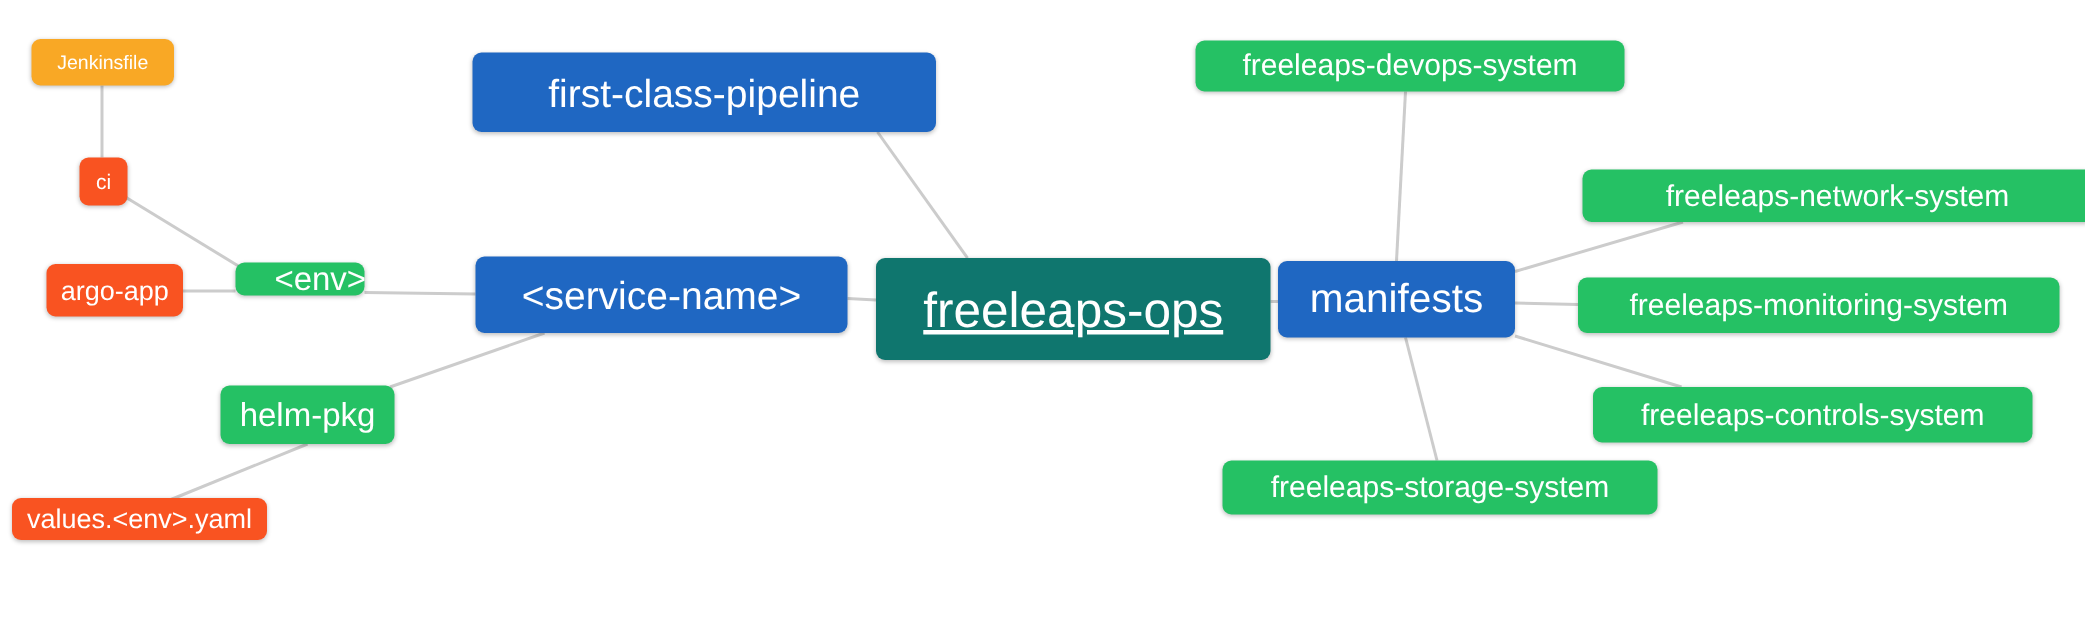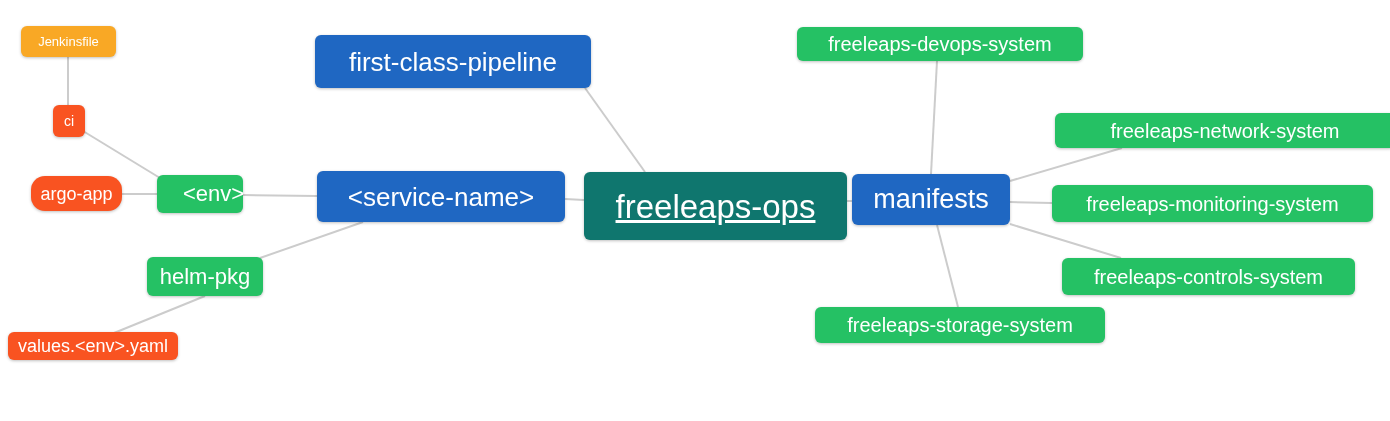--- a/index.html
+++ b/index.html
@@ -60,36 +60,36 @@
       <line x1="931" y1="174" x2="937" y2="61" stroke="#CCCCCC"></line>
       <line x1="1010" y1="181" x2="1122" y2="148" stroke="#CCCCCC"></line>
       <line x1="1010" y1="202" x2="1052" y2="203" stroke="#CCCCCC"></line>
       <line x1="1010" y1="224" x2="1121" y2="258" stroke="#CCCCCC"></line>
       <line x1="937" y1="225" x2="958" y2="307" stroke="#CCCCCC"></line>
     </svg>
   <div id="node-layer">
       <div class="node" style="left: 584px; top: 172px; width: 263px; height: 68px; font-size: 33px; background: #0f766e; text-decoration: underline;">
         <span>freeleaps-ops</span>
       </div>
-      <div class="node" style="left: 315px; top: 35px; width: 276px; height: 53px; font-size: 26px; background: rgb(31, 103, 194);">
+      <div class="node" style="left: 315px; top: 35px; width: 309px; height: 53px; font-size: 26px; background: rgb(31, 103, 194);">
         <span>first-class-pipeline</span>
       </div>
       <div class="node" style="left: 317px; top: 171px; width: 248px; height: 51px; font-size: 26px; background: rgb(31, 103, 194);">
         <span>&lt;service-name&gt;</span>
       </div>
       <div class="node" style="left: 852px; top: 174px; width: 158px; height: 51px; font-size: 27px; background: rgb(31, 103, 194);">
         <span>manifests</span>
       </div>
-      <div class="node" style="left: 157px; top: 175px; width: 86px; height: 38px; font-size: 22px; background: rgb(37, 193, 100); padding-left: 27px;">
+      <div class="node" style="left: 157px; top: 175px; width: 86px; height: 22px; font-size: 22px; background: rgb(37, 193, 100); padding-left: 27px;">
         <span>&lt;env&gt;</span>
       </div>
       <div class="node" style="left: 147px; top: 257px; width: 116px; height: 39px; font-size: 22px; background: rgb(37, 193, 100);">
         <span>helm-pkg</span>
       </div>
-      <div class="node" style="left: 31px; top: 176px; width: 91px; height: 35px; font-size: 18px; background: rgb(249, 83, 33); border-radius: 14px;">
+      <div class="node" style="left: 31px; top: 176px; width: 91px; height: 35px; font-size: 18px; background: rgb(249, 83, 33);">
         <span>argo-app</span>
       </div>
       <div class="node" style="left: 8px; top: 332px; width: 170px; height: 28px; font-size: 18px; background: rgb(249, 83, 33);">
         <span>values.&lt;env&gt;.yaml</span>
       </div>
       <div class="node" style="left: 53px; top: 105px; width: 32px; height: 32px; font-size: 14px; background: rgb(249, 83, 33); text-align: center;">
         <span>ci</span>
       </div>
       <div class="node" style="left: 21px; top: 26px; width: 95px; height: 31px; font-size: 13px; background: rgb(249, 168, 37);">
         <span>Jenkinsfile</span>

